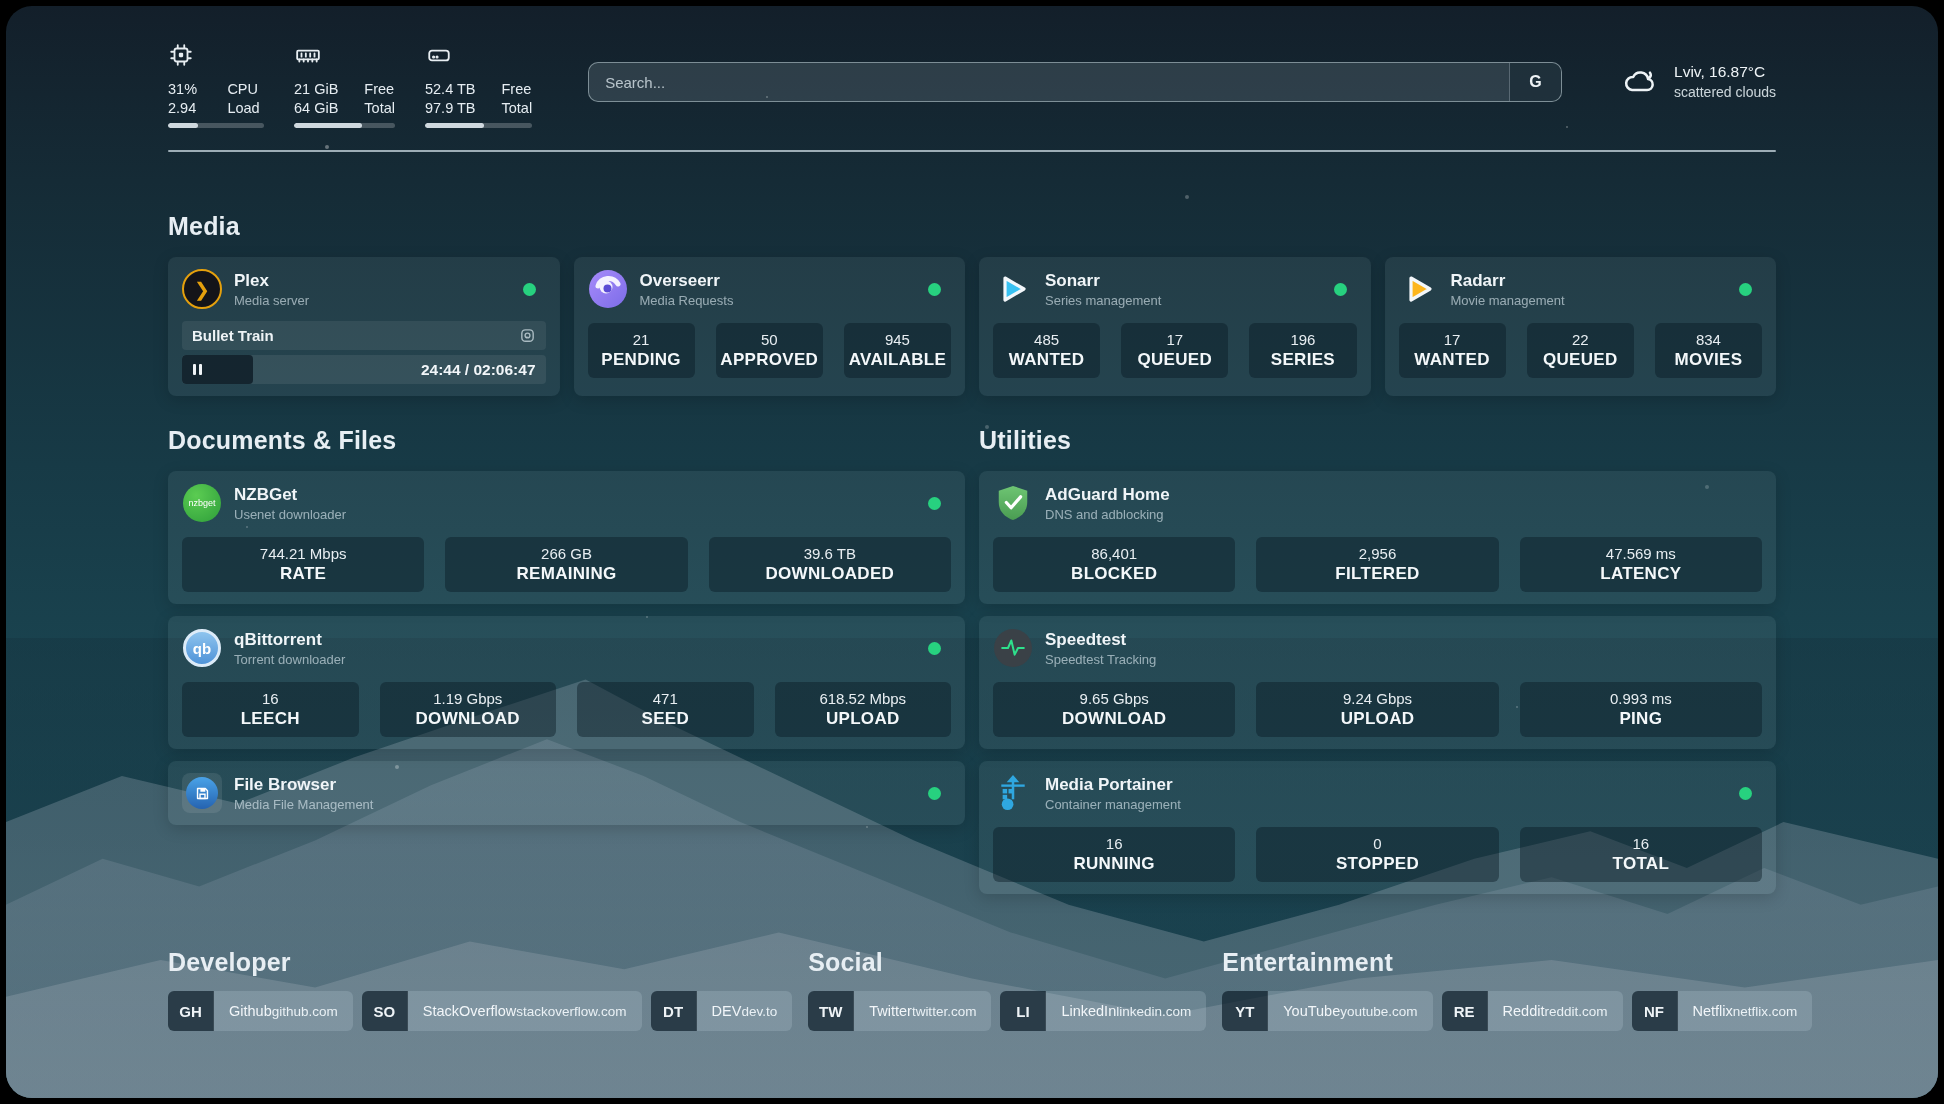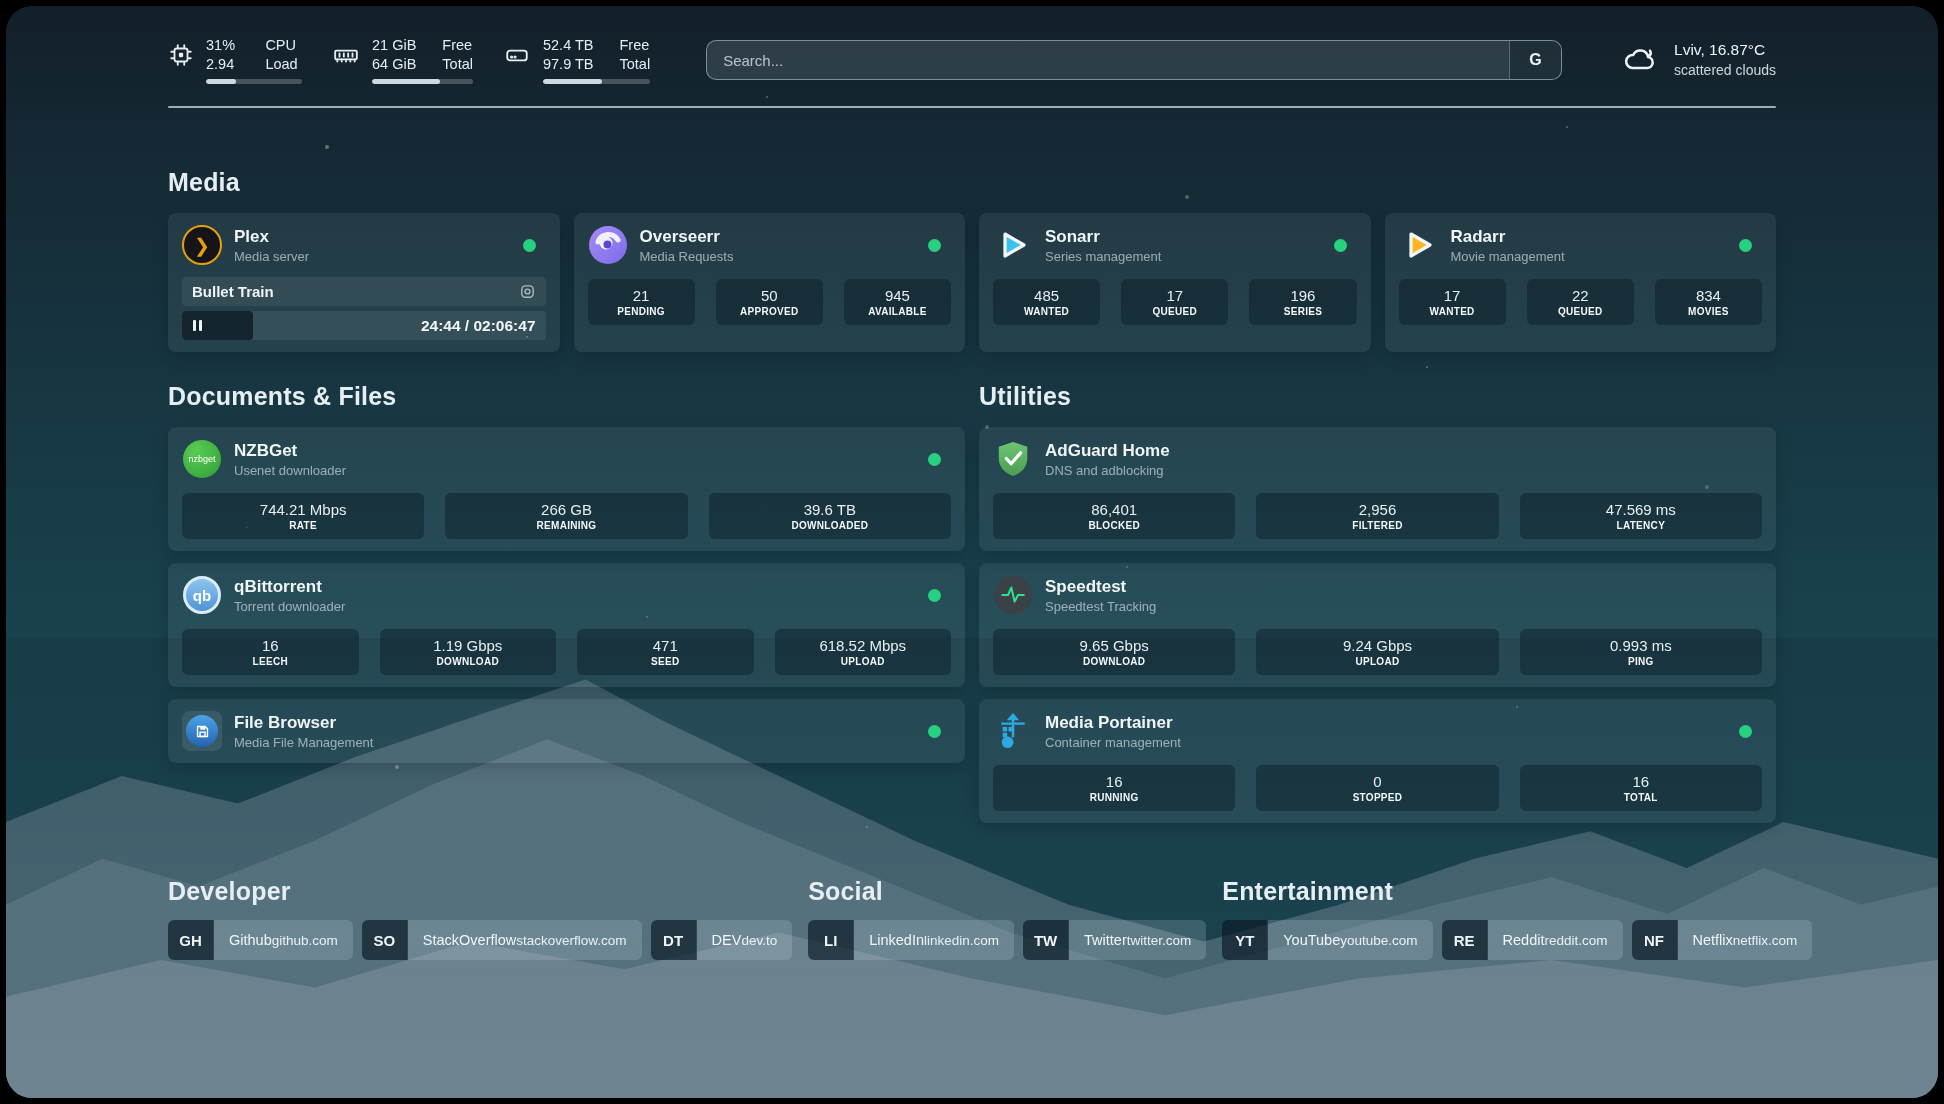--- a/index.html
+++ b/index.html
@@ -23,21 +23,21 @@
       1180px 190px 0 1px rgba(255,255,255,.25), 1560px 120px 0 0 rgba(255,255,255,.3),
       520px 330px 0 0 rgba(255,255,255,.28), 980px 420px 0 1px rgba(255,255,255,.22),
       1420px 360px 0 0 rgba(255,255,255,.3), 240px 520px 0 0 rgba(255,255,255,.25),
       1700px 480px 0 1px rgba(255,255,255,.2), 640px 610px 0 0 rgba(255,255,255,.25),
       1120px 560px 0 0 rgba(255,255,255,.22), 390px 760px 0 1px rgba(255,255,255,.3),
       1510px 700px 0 0 rgba(255,255,255,.25), 860px 820px 0 0 rgba(255,255,255,.28); }
   .content { position:relative; z-index:2; padding:0 162px; }
 
   
   .topbar { display:flex; align-items:center; padding-top:30px; gap:30px; }
-  .hstat { display:flex; gap:12px; align-items:flex-start; }
+  .hstat { display:flex; gap:12px; align-items:flex-start;flex-direction:column; }
   .hicon { color:#e8eef2; padding-top:6px; }
   .hgrid { display:grid; grid-template-columns:auto auto; column-gap:26px; row-gap:1px;
     font-size:14.5px; font-weight:500; color:#e6edf2; line-height:18px; }
   .hbar { margin-top:6px; height:5px; width:100%; min-width:96px; border-radius:3px; background:rgba(255,255,255,.22); overflow:hidden; }
   .hbar i { display:block; height:100%; border-radius:3px; background:#cfd8de; }
   .searchwrap { flex:1; position:relative; height:40px; margin:0 26px 0 26px;
     background:rgba(205,225,235,.14); border:1px solid rgba(225,240,245,.45); border-radius:10px; }
   .searchwrap input { position:absolute; inset:0; background:transparent; border:none; outline:none;
     color:#eef3f6; font-size:15px; padding:0 70px 0 16px; font-family:inherit; }
   .searchwrap input::placeholder { color:rgba(230,240,245,.75); }
@@ -58,21 +58,21 @@
 
   .card { position:relative; background:rgba(213,236,245,.075); border-radius:8px; padding:12px 14px;
     box-shadow:0 4px 16px rgba(0,0,0,.16); }
   .card-head { display:flex; gap:12px; align-items:center; }
   .app-meta .app-name { font-size:17px; font-weight:600; color:#f0f5f8; line-height:21px; }
   .app-meta .app-desc { font-size:13px; color:rgba(225,238,243,.62); margin-top:2px; }
   .dot { position:absolute; right:24px; top:26px; width:13px; height:13px; border-radius:50%; background:var(--status-online,#27d17f); }
   .stats { display:flex; gap:21px; margin-top:14px; }
   .stat { flex:1; background:rgba(8,24,34,.42); border-radius:6px; text-align:center; padding:7px 4px 8px; }
   .stat-v { font-size:15px; color:#e8eef2; line-height:19px; }
-  .stat-l { font-size:10px; font-weight:700; color:#f4f8fa; letter-spacing:.3px; margin-top:1px; }
+  .stat-l { font-size:17px; font-weight:700; color:#f4f8fa; letter-spacing:.3px; margin-top:1px; }
 
   
   .app-icon { width:40px; height:40px; flex:0 0 40px; display:flex; align-items:center; justify-content:center; }
   .ic-plex { width:40px; height:40px; border-radius:50%; background:#141419; border:2px solid var(--plex-gold,#e5a00d);
     color:var(--plex-gold,#e5a00d); font-size:19px; font-weight:700; display:flex; align-items:center; justify-content:center; }
   .ic-nzbget { width:38px; height:38px; border-radius:50%; background:radial-gradient(circle at 35% 30%,#5bcc52,#2e9e3a);
     color:#fff; font-size:9px; display:flex; align-items:center; justify-content:center; }
   .ic-qb { width:38px; height:38px; border-radius:50%; background:linear-gradient(180deg,#8ec4ee,#4f93d8);
     border:3px solid #dcebf8; color:#fff; font-size:15px; font-weight:700; display:flex; align-items:center; justify-content:center; }
   .fb-wrap { width:40px; height:40px; border-radius:8px; background:rgba(255,255,255,.09); display:flex; align-items:center; justify-content:center; }
@@ -554,31 +554,31 @@
               <span class="link-url">dev.to</span>
             </span>
           </a>
         </div>
       </section>
 
       <section>
         <h2 class="sec">Social</h2>
         <div class="links">
           <a class="link-row">
+            <span class="link-abbr">TW</span>
+            <span class="link-bar">
+              <span class="link-name">Twitter</span>
+              <span class="link-url">twitter.com</span>
+            </span>
+          </a>
+          <a class="link-row">
             <span class="link-abbr">LI</span>
             <span class="link-bar">
               <span class="link-name">LinkedIn</span>
               <span class="link-url">linkedin.com</span>
-            </span>
-          </a>
-          <a class="link-row">
-            <span class="link-abbr">TW</span>
-            <span class="link-bar">
-              <span class="link-name">Twitter</span>
-              <span class="link-url">twitter.com</span>
             </span>
           </a>
         </div>
       </section>
 
       <section>
         <h2 class="sec">Entertainment</h2>
         <div class="links">
           <a class="link-row">
             <span class="link-abbr">YT</span>

